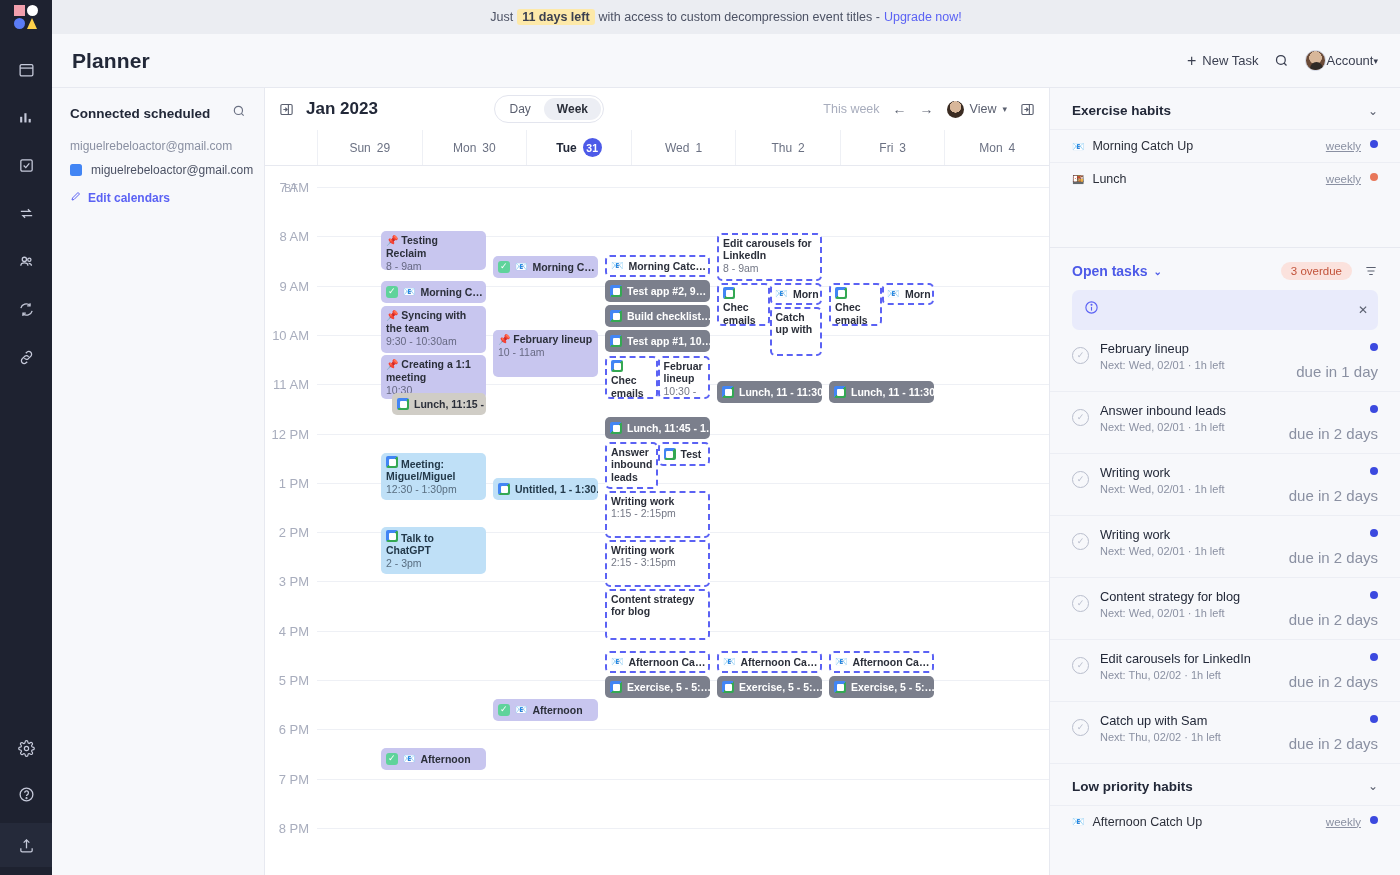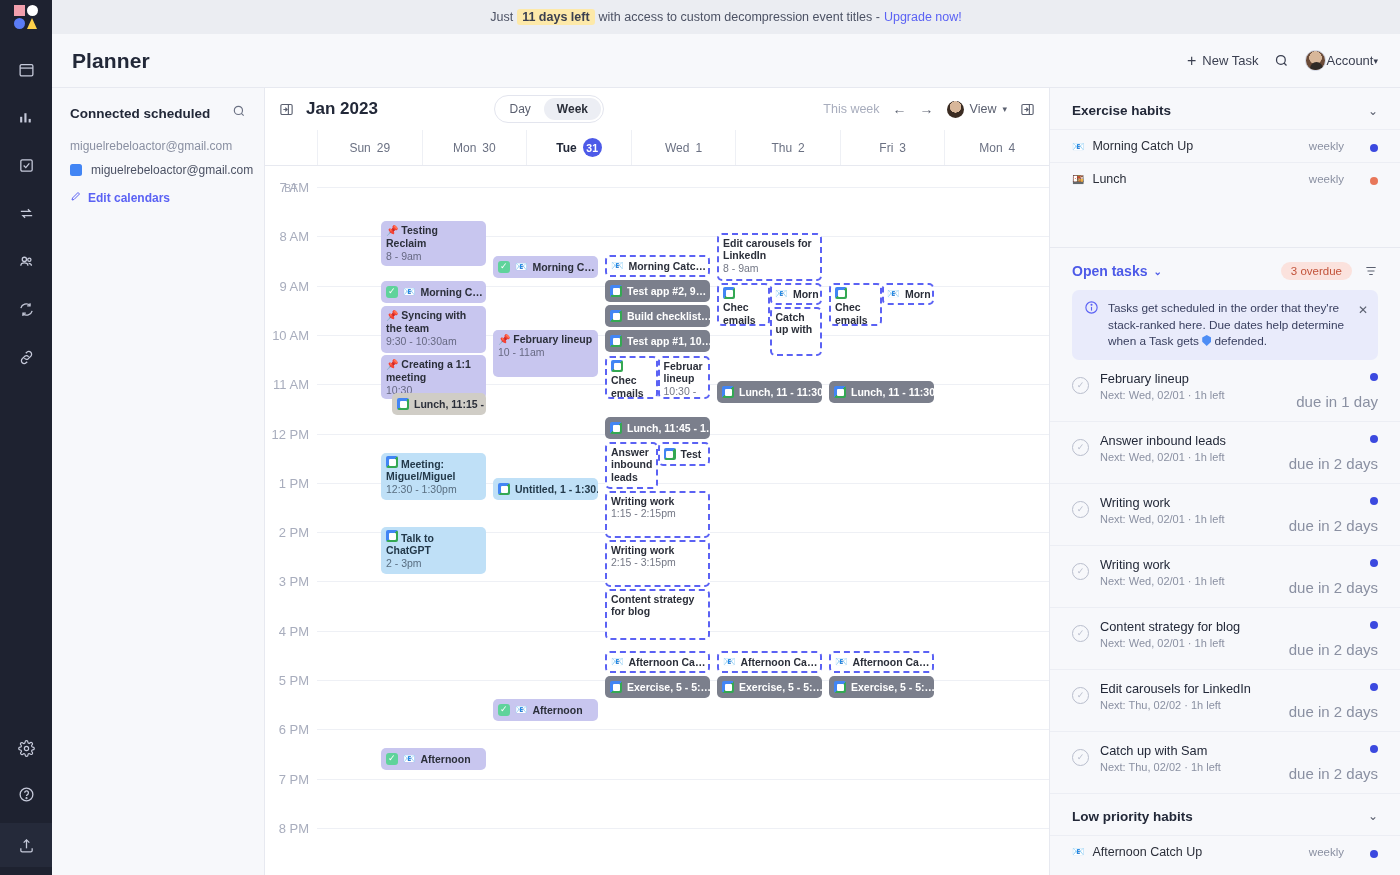--- a/index.html
+++ b/index.html
@@ -118,21 +118,21 @@
   .emoji { font-size:10px; }
 
   
   .rp { width:350px; flex:0 0 350px; background:#f7f8fb; display:flex; flex-direction:column; overflow:hidden;}
   .rp-sec-head { display:flex; align-items:center; padding: 15px 22px 11px; }
   .rp-sec-title { font-size:13.5px; font-weight:bold; color:#222838; }
   .chev { margin-left:auto; color:#5b6070; font-size:12px; }
   .habit { display:flex; align-items:center; padding: 9px 22px; font-size:12.5px; color:#2b2f3a;
            border-top:1px solid #eceef4; }
   .habit .nm { display:flex; align-items:center; gap:8px; }
-  .habit .rt { margin-left:auto; display:flex; align-items:flex-end; gap:26px; font-size:11.5px; color:#8a90a2;}
+  .habit .rt { margin-left:auto; display:flex; align-items:flex-start; gap:9px; font-size:11.5px; color:#8a90a2;text-decoration:underline;}
   .dot { width:8px;height:8px;border-radius:50%; }
   .dot.blue{background:#3b49df;} .dot.orange{background:#e8775a;}
   .habits-pad { height:52px; }
   .rp-div { height:1px; background:#e7e9f0; }
 
   .open-head { display:flex; align-items:center; padding: 14px 22px 10px; }
   .open-title { font-size:14px; font-weight:bold; color:#4d5ae8; display:flex; align-items:center; gap:6px;}
   .overdue { margin-left:auto; background:#fbe2dd; color:#c2533a; font-size:11.5px; border-radius:11px; padding:3px 10px;}
   .filter-ic { margin-left:12px; color:#5b6070; cursor:pointer; display:flex;}
 
@@ -391,21 +391,21 @@
               <div class="hline" style="top: 415.4px;"></div>
               <div class="hline" style="top: 464.7px;"></div>
               <div class="hline" style="top: 514px;"></div>
               <div class="hline" style="top: 563.3px;"></div>
               <div class="hline" style="top: 612.6px;"></div>
               <div class="hline" style="top: 661.9px;"></div>
             </div>
           <div class="cols" id="daycols">
               <div class="col"></div>
               <div class="col">
-                <div class="ev purple" style="top: 55px; height: 45px;">
+                <div class="ev purple" style="top: 65px; height: 39px;">
                   <div class="t"><span class="emoji">📌</span> Testing Reclaim</div>
                   <div class="time">8 - 9am</div>
                 </div>
                 <div class="ev purple one" style="top: 115px; height: 22px;">
                   <span class="chip check"></span>
                   <span class="emoji">📧</span>
                   <span class="t">Morning C…</span>
                 </div>
                 <div class="ev purple" style="top: 140px; height: 47px;">
                   <div class="t"><span class="emoji">📌</span> Syncing with the team</div>
@@ -607,27 +607,20 @@
         </div>
 
         <div class="notice">
           <span style="color:#5b62f4;flex:0 0 15px;">
             <svg width="15" height="15" viewBox="0 0 24 24" fill="none" stroke="currentColor" stroke-width="1.8">
                 <circle cx="12" cy="12" r="9"></circle>
                 <path d="M12 11v6"></path>
                 <circle cx="12" cy="7.6" r=".8" fill="currentColor"></circle>
               </svg>
           </span>
-          <span>
-            <span>Tasks get scheduled in the order that they're</span><br>
-            <span>stack-ranked here. Due dates help determine</span><br>
-            <span>when a Task gets</span>
-            <span class="shield"></span>
-            <span>defended.</span>
-          </span>
           <span class="x">✕</span>
         </div>
 
         <div id="tasklist">
             <div class="task">
               <div class="circ">✓</div>
               <div class="mid">
                 <div class="tt">February lineup</div>
                 <div class="sub">Next: Wed, 02/01 · 1h left</div>
               </div>

